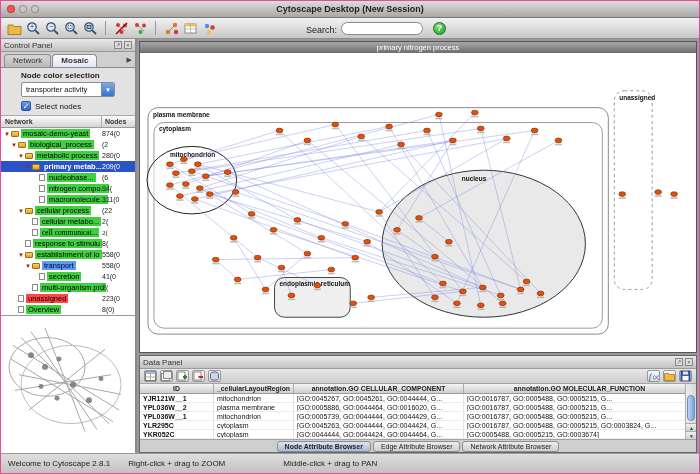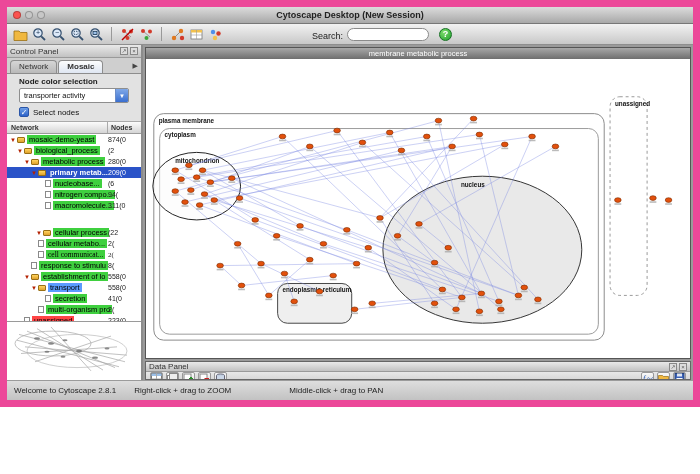--- a/index.html
+++ b/index.html
@@ -1,17 +1,17 @@
 <!DOCTYPE html>
 <html><head>
 <meta charset="utf-8">
 <style>
   * { margin:0; padding:0; box-sizing:border-box; }
   html,body { width:700px; height:474px; overflow:hidden; font-family:"Liberation Sans", sans-serif; }
-  .window { position:relative; width:700px; height:407px; background:#d946ef; border:7px solid #ec4899; }
+  .window { position:relative; width:700px; height:474px; background:#d946ef; border:1px solid #ec4899; }
 
   
   .titlebar { position:relative; height:17px; background:linear-gradient(#dcdcdc,#a8a8a8); border-bottom:1px solid #777; display:flex; align-items:center; }
   .lights { display:flex; gap:4px; padding-left:6px; z-index:2; }
   .light { width:8px; height:8px; border-radius:50%; border:1px solid rgba(0,0,0,.25); }
   .light.red { background:#fb5450; } .light.dim { background:#c7c7c7; }
   .win-title { position:absolute; left:0; right:0; text-align:center; font-size:9px; font-weight:bold; color:#222; }
 
   
   .toolbar { height:21px; background:linear-gradient(#f2f2f2,#c8c8c8); border-bottom:1px solid #8e8e8e; display:flex; align-items:center; padding:0 5px; gap:3px; }
@@ -28,21 +28,21 @@
   
   .control-panel { width:136px; background:#e2e2e2; border-right:2px solid #8b8b8b; display:flex; flex-direction:column; }
   .panel-header { height:13px; background:linear-gradient(#e9e9e9,#c2c2c2); border-bottom:1px solid #9a9a9a; display:flex; align-items:center; padding:0 3px; }
   .panel-header .ph-title { font-size:8px; color:#333; flex:1; }
   .ph-icons { display:flex; gap:2px; }
   .ph-icon { width:8px; height:8px; border:1px solid #888; background:#ddd; font-size:6px; line-height:6px; text-align:center; color:#555; }
   .cp-tabs { height:16px; display:flex; align-items:flex-end; background:#cfcfcf; border-bottom:1px solid #8d8d8d; padding-left:3px; }
   .cp-tab { font-size:8px; padding:1px 8px 2px; border:1px solid #8d8d8d; border-bottom:none; border-radius:4px 4px 0 0; background:linear-gradient(#d6d6d6,#b9b9b9); color:#333; margin-right:1px; }
   .cp-tab.active { background:linear-gradient(#fdfdfd,#dfe6f2); font-weight:bold; }
   .tab-arrow { margin-left:auto; margin-right:3px; font-size:7px; color:#444; align-self:center; }
-  .cp-controls { padding:3px 12px 4px; background:#e2e2e2; border-bottom:1px solid #aaa; }
+  .cp-controls { padding:3px 20px 4px; background:#e2e2e2; border-bottom:1px solid #aaa; }
   .cc-label { font-size:8px; font-weight:bold; color:#222; margin-bottom:2px; }
   .dropdown { height:15px; background:#fff; border:1px solid #8e8e8e; border-radius:2px; display:flex; align-items:center; overflow:hidden; }
   .dropdown .dd-text { flex:1; font-size:7.5px; padding-left:4px; color:#111; white-space:nowrap; }
   .dd-btn { width:13px; height:100%; background:linear-gradient(#7fa8e8,#3a6fd0); color:#fff; font-size:6px; display:flex; align-items:center; justify-content:center; border-left:1px solid #6a8cc8; }
   .check-row { display:flex; align-items:center; gap:4px; margin-top:4px; }
   .checkbox { width:10px; height:10px; border-radius:2px; background:linear-gradient(#6fa0e8,#2d62c8); border:1px solid #2a55a8; color:#fff; font-size:8px; line-height:9px; text-align:center; }
   .check-label { font-size:8px; color:#111; }
   .tree-header { display:flex; height:12px; background:linear-gradient(#fbfbfb,#d5d5d5); border-bottom:1px solid #9b9b9b; font-size:7px; font-weight:bold; color:#333; }
   .tree-header .th1 { flex:1; padding-left:4px; border-right:1px solid #aaa; line-height:11px; }
   .tree-header .th2 { width:33px; padding-left:3px; line-height:11px; }
@@ -257,21 +257,21 @@
             <span class="node-icon page"></span>
             <span class="chip green">nitrogen compo...</span>
             <span class="count">94(</span>
           </div>
           <div class="tree-row" style="padding-left: 30px; align-items: center;">
             <span class="expander"></span>
             <span class="node-icon page"></span>
             <span class="chip green">macromolecule...</span>
             <span class="count">311(0</span>
           </div>
-          <div class="tree-row" style="padding-left: 28px; margin-top: 16px;">
+          <div class="tree-row" style="padding-left: 16px;">
             <span class="expander">▼</span>
             <span class="node-icon folder"></span>
             <span class="chip green">cellular process</span>
             <span class="count">(22</span>
           </div>
           <div class="tree-row" style="padding-left: 23px;">
             <span class="expander"></span>
             <span class="node-icon page"></span>
             <span class="chip green">cellular metabo...</span>
             <span class="count">2(</span>
@@ -348,21 +348,21 @@
               <circle cx="56" cy="84" r="2.5"></circle>
             <circle cx="100" cy="64" r="2.5"></circle>
               <circle cx="40" cy="72" r="2.5"></circle>
           </g>
         </svg>
       </div>
     </div>
 
     <div class="right-area">
       <div class="network-view">
-        <div class="view-titlebar">membrane metabolic process</div>
+        <div class="view-titlebar">primary nitrogen process</div>
         <svg id="net-svg" class="net-canvas" viewBox="0 0 558 301" preserveAspectRatio="none" width="100%" height="100%">
             <rect x="8" y="55" width="462" height="228" rx="10" ry="10" fill="none" stroke="#8a8a8a" stroke-width="1"></rect>
             <text x="13" y="64" font-size="6.5" font-weight="bold" fill="#111">plasma membrane</text>
             <rect x="14" y="70" width="450" height="207" rx="10" ry="10" fill="none" stroke="#9a9a9a" stroke-width="1"></rect>
             <text x="19" y="79" font-size="6.5" font-weight="bold" fill="#111">cytoplasm</text>
             <ellipse cx="52" cy="128" rx="45" ry="34" fill="rgba(252,252,252,0.55)" stroke="#222222" stroke-width="1"></ellipse>
             <text x="30" y="105" font-size="6.5" font-weight="bold" fill="#111">mitochondrion</text>
             <ellipse cx="345" cy="192" rx="102" ry="74" fill="#e9e9e9" stroke="#333333" stroke-width="1"></ellipse>
             <text x="323" y="129" font-size="6.5" font-weight="bold" fill="#111">nucleus</text>
             <rect x="135" y="226" width="76" height="40" rx="10" ry="10" fill="#efefef" stroke="#444444" stroke-width="1"></rect>

